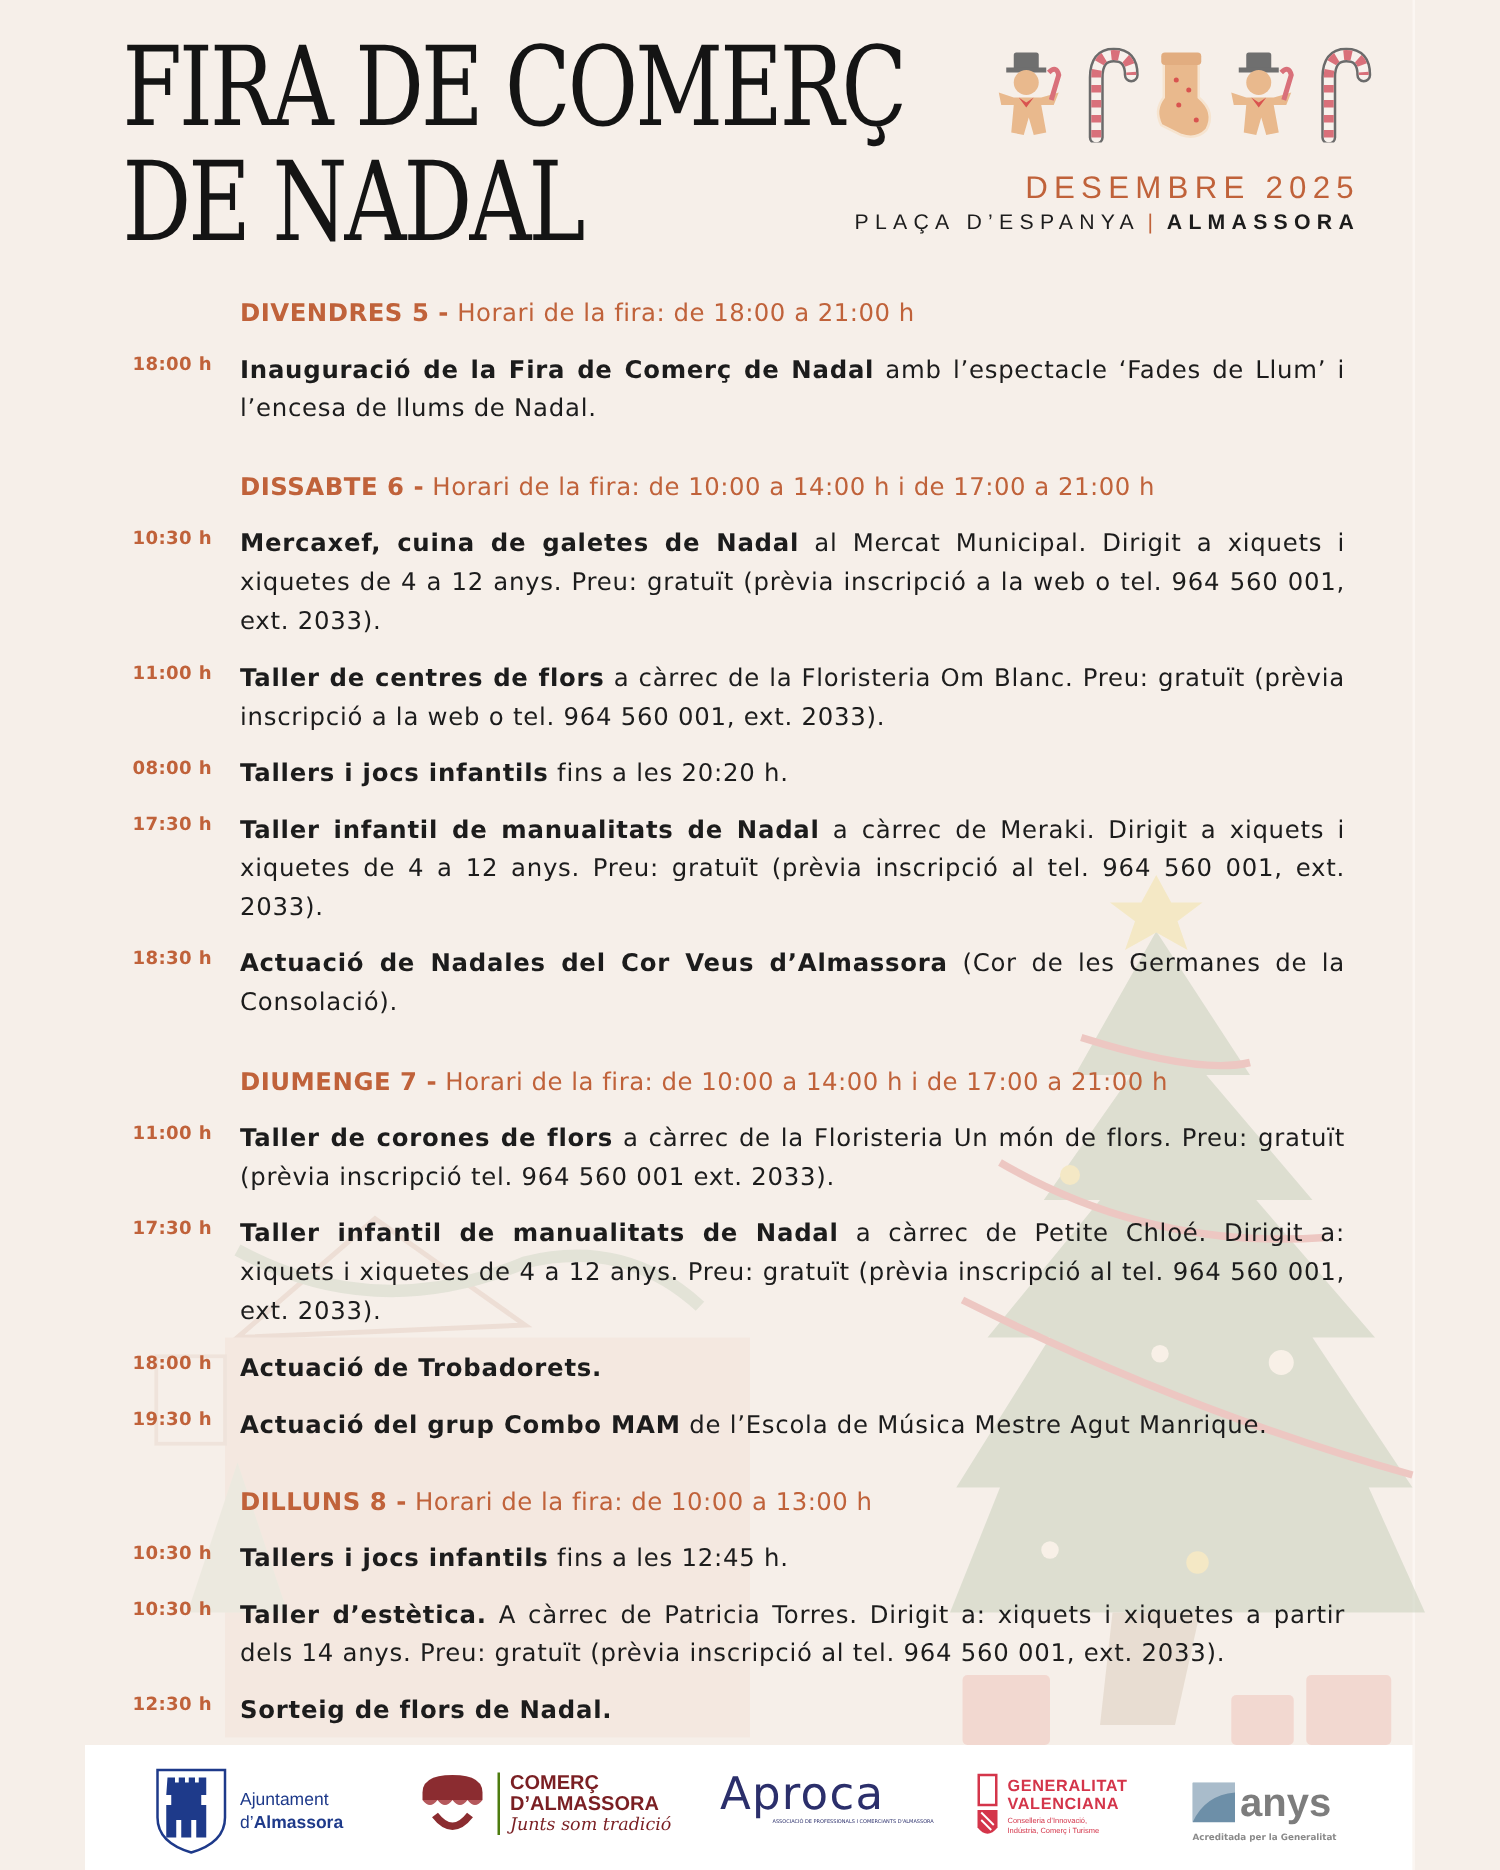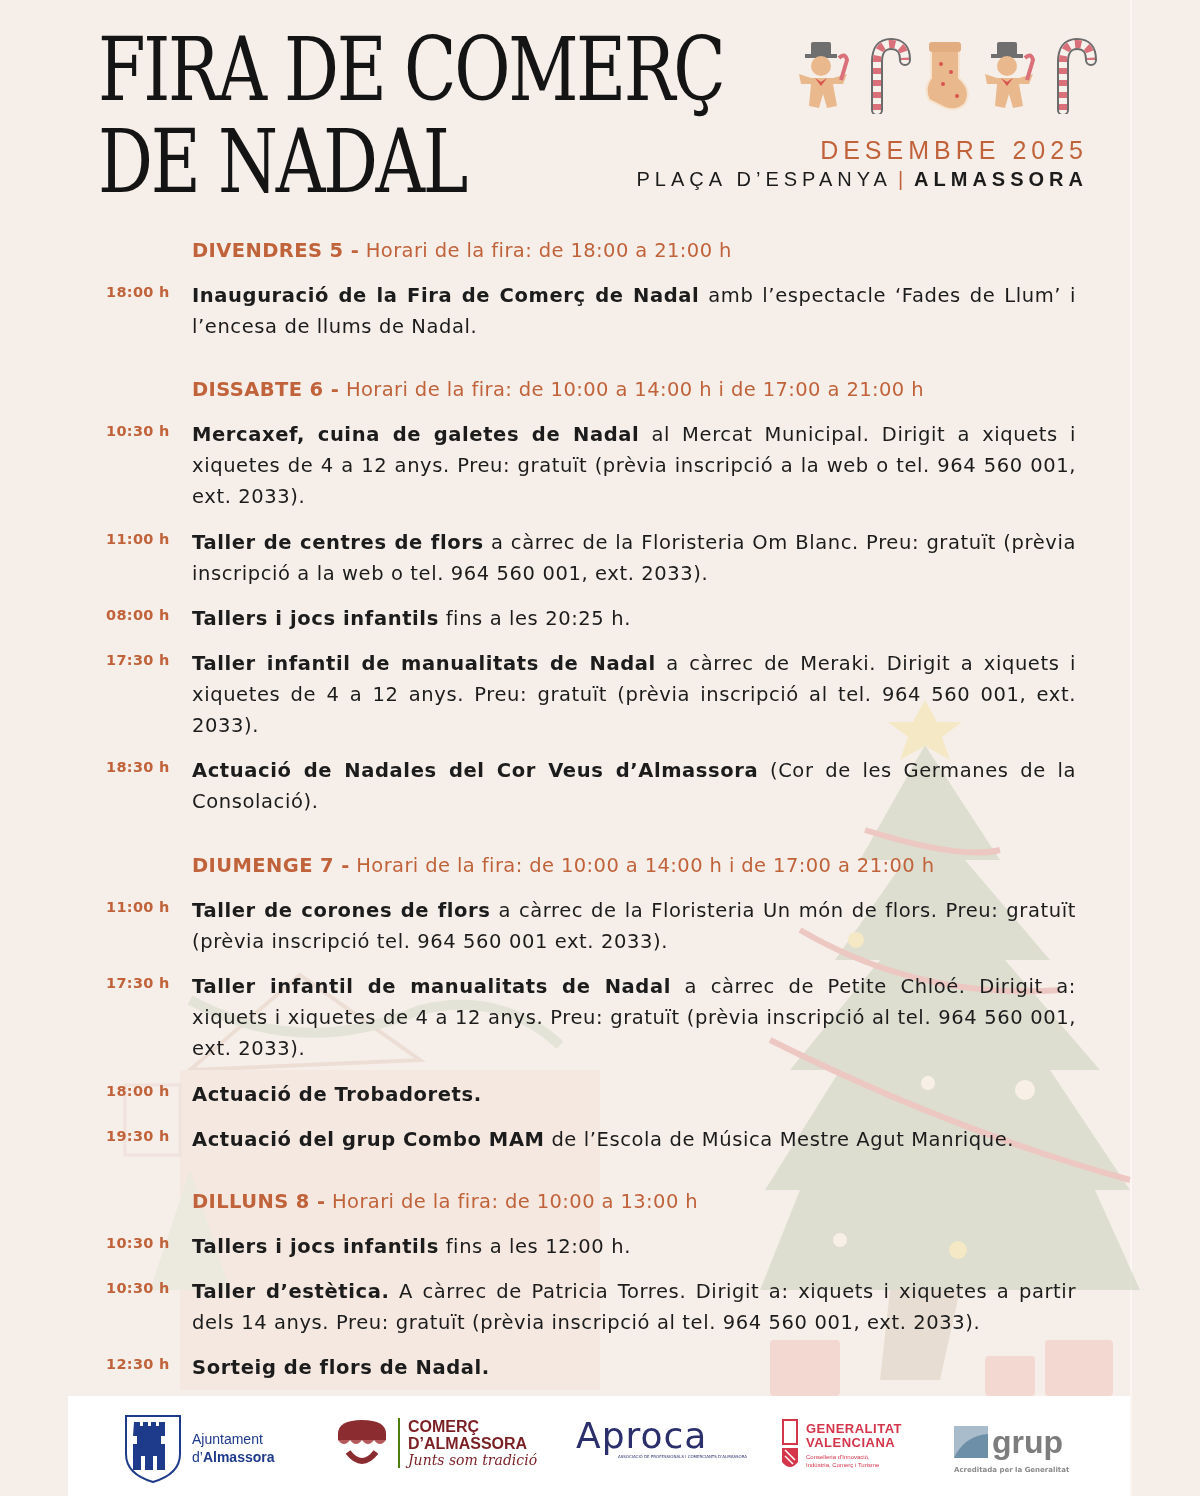--- a/index.html
+++ b/index.html
@@ -30,21 +30,21 @@
     .deco-row { position: absolute; left: 795px; top: 36px; width: 300px; height: 80px; display: flex; gap: 6px; align-items: center; }
     .deco { width: 56px; height: 76px; display: flex; align-items: center; justify-content: center; }
 
     .date {
       position: absolute; right: 112px; top: 136px;
       font-size: 25px; letter-spacing: 5px; color: #c0623a;
       font-family: "Liberation Sans", sans-serif;
     }
     .place {
       position: absolute; right: 112px; top: 168px;
-      font-size: 20px; letter-spacing: 5px; color: #1c1c1c;
+      font-size: 17px; letter-spacing: 5px; color: #1c1c1c;
       font-family: "Liberation Sans", sans-serif;
       white-space: nowrap;
     }
     .place .sep { color: #c0623a; margin: 0 6px; }
     .place .city { font-weight: bold; }
 
     
     .bg-art { position: absolute; inset: 0; pointer-events: none; opacity: 0.55; }
 
     
@@ -200,21 +200,21 @@
     <div class="event" style="top:419px">
       <div class="time">10:30 h</div>
       <div class="desc"><b>Mercaxef, cuina de galetes de Nadal</b><span> al Mercat Municipal. Dirigit a xiquets i xiquetes de 4 a 12 anys. Preu: gratuït (prèvia inscripció a la web o tel. 964 560 001, ext. 2033).</span></div>
     </div>
     <div class="event" style="top:527px">
       <div class="time">11:00 h</div>
       <div class="desc"><b>Taller de centres de flors</b><span> a càrrec de la Floristeria Om Blanc. Preu: gratuït (prèvia inscripció a la web o tel. 964 560 001, ext. 2033).</span></div>
     </div>
     <div class="event" style="top:603px">
       <div class="time">08:00 h</div>
-      <div class="desc"><b>Tallers i jocs infantils</b><span> fins a les 20:25 h.</span></div>
+      <div class="desc"><b>Tallers i jocs infantils</b><span> fins a les 20:20 h.</span></div>
     </div>
     <div class="event" style="top:648px">
       <div class="time">17:30 h</div>
       <div class="desc"><b>Taller infantil de manualitats de Nadal</b><span> a càrrec de Meraki. Dirigit a xiquets i xiquetes de 4 a 12 anys. Preu: gratuït (prèvia inscripció al tel. 964 560 001, ext. 2033).</span></div>
     </div>
     <div class="event" style="top:755px">
       <div class="time">18:30 h</div>
       <div class="desc"><b>Actuació de Nadales del Cor Veus d’Almassora</b><span> (Cor de les Germanes de la Consolació).</span></div>
     </div>
 
@@ -236,21 +236,21 @@
     <div class="event" style="top:1124px">
       <div class="time">19:30 h</div>
       <div class="desc"><b>Actuació del grup Combo MAM</b><span> de l’Escola de Música Mestre Agut Manrique.</span></div>
     </div>
 
     <div class="day-head" style="top:1190px">
       <span class="day-name">DILLUNS 8 -</span><span> Horari de la fira: de 10:00 a 13:00 h</span>
     </div>
     <div class="event" style="top:1231px">
       <div class="time">10:30 h</div>
-      <div class="desc"><b>Tallers i jocs infantils</b><span> fins a les 12:00 h.</span></div>
+      <div class="desc"><b>Tallers i jocs infantils</b><span> fins a les 12:45 h.</span></div>
     </div>
     <div class="event" style="top:1276px">
       <div class="time">10:30 h</div>
       <div class="desc"><b>Taller d’estètica.</b><span> A càrrec de Patricia Torres. Dirigit a: xiquets i xiquetes a partir dels 14 anys. Preu: gratuït (prèvia inscripció al tel. 964 560 001, ext. 2033).</span></div>
     </div>
     <div class="event" style="top:1352px">
       <div class="time">12:30 h</div>
       <div class="desc"><b>Sorteig de flors de Nadal.</b><span></span></div>
     </div>
   </div>
@@ -297,17 +297,17 @@
         <div class="t2" style="margin-top:3px">Conselleria d’Innovació,</div>
         <div class="t2">Indústria, Comerç i Turisme</div>
       </div>
     </div>
 
     <div class="logo logo-afic">
       <svg width="34" height="32" viewBox="0 0 34 32">
         <rect x="0" y="0" width="34" height="32" fill="#6d8fa8"></rect>
         <path d="M0,32 Q10,10 34,8 L34,0 L0,0 Z" fill="#a9bccb"></path>
       </svg>
-      <div class="txt">grup</div>
+      <div class="txt">anys</div>
       <div class="sub">Acreditada per la Generalitat</div>
     </div>
   </div>
 </div>
 
 </body></html>

